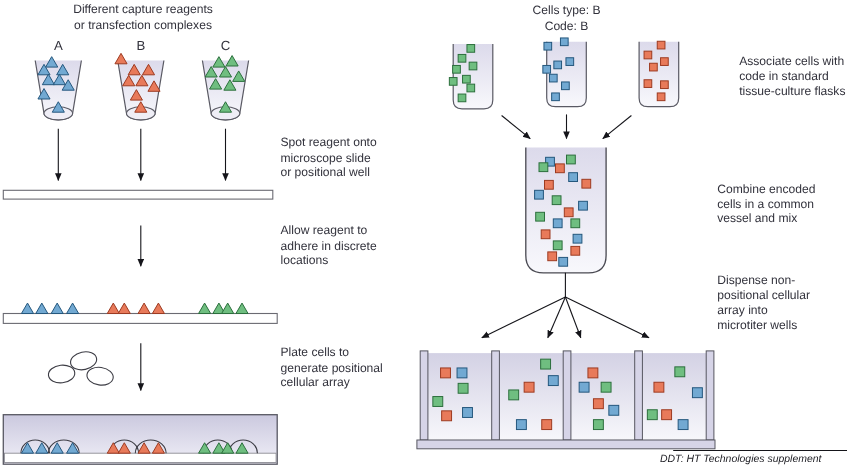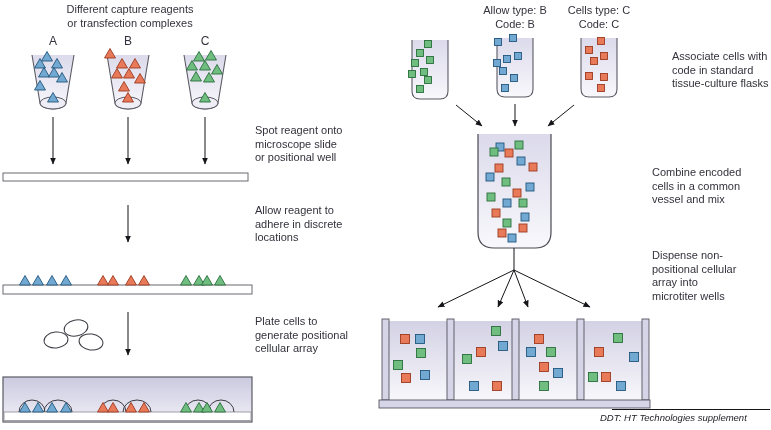--- a/index.html
+++ b/index.html
@@ -232,24 +232,22 @@
   <div class="label" style="left:255px;top:124px;width:112px">Spot reagent onto
 microscope slide
 or positional well</div>
   <div class="label" style="left:255px;top:315px;width:112px">Plate cells to
 generate positional
 cellular array</div>
   <div class="label" style="left:255px;top:204px;width:112px">Allow reagent to
 adhere in discrete
 locations</div>
 
-  <div class="label center" style="left:470px;top:4px;width:90px">Allow type: B
+  <div class="label center" style="left:470px;top:4px;width:90px">Cells type: B
 Code: B</div>
-  <div class="label center" style="left:554px;top:4px;width:90px">Cells type: C
-Code: C</div>
 
   <div class="label" style="left:672px;top:50px;width:118px">Associate cells with
 code in standard
 tissue-culture flasks</div>
   <div class="label" style="left:652px;top:166px;width:118px">Combine encoded
 cells in a common
 vessel and mix</div>
   <div class="label" style="left:652px;top:249px;width:118px">Dispense non-
 positional cellular
 array into

